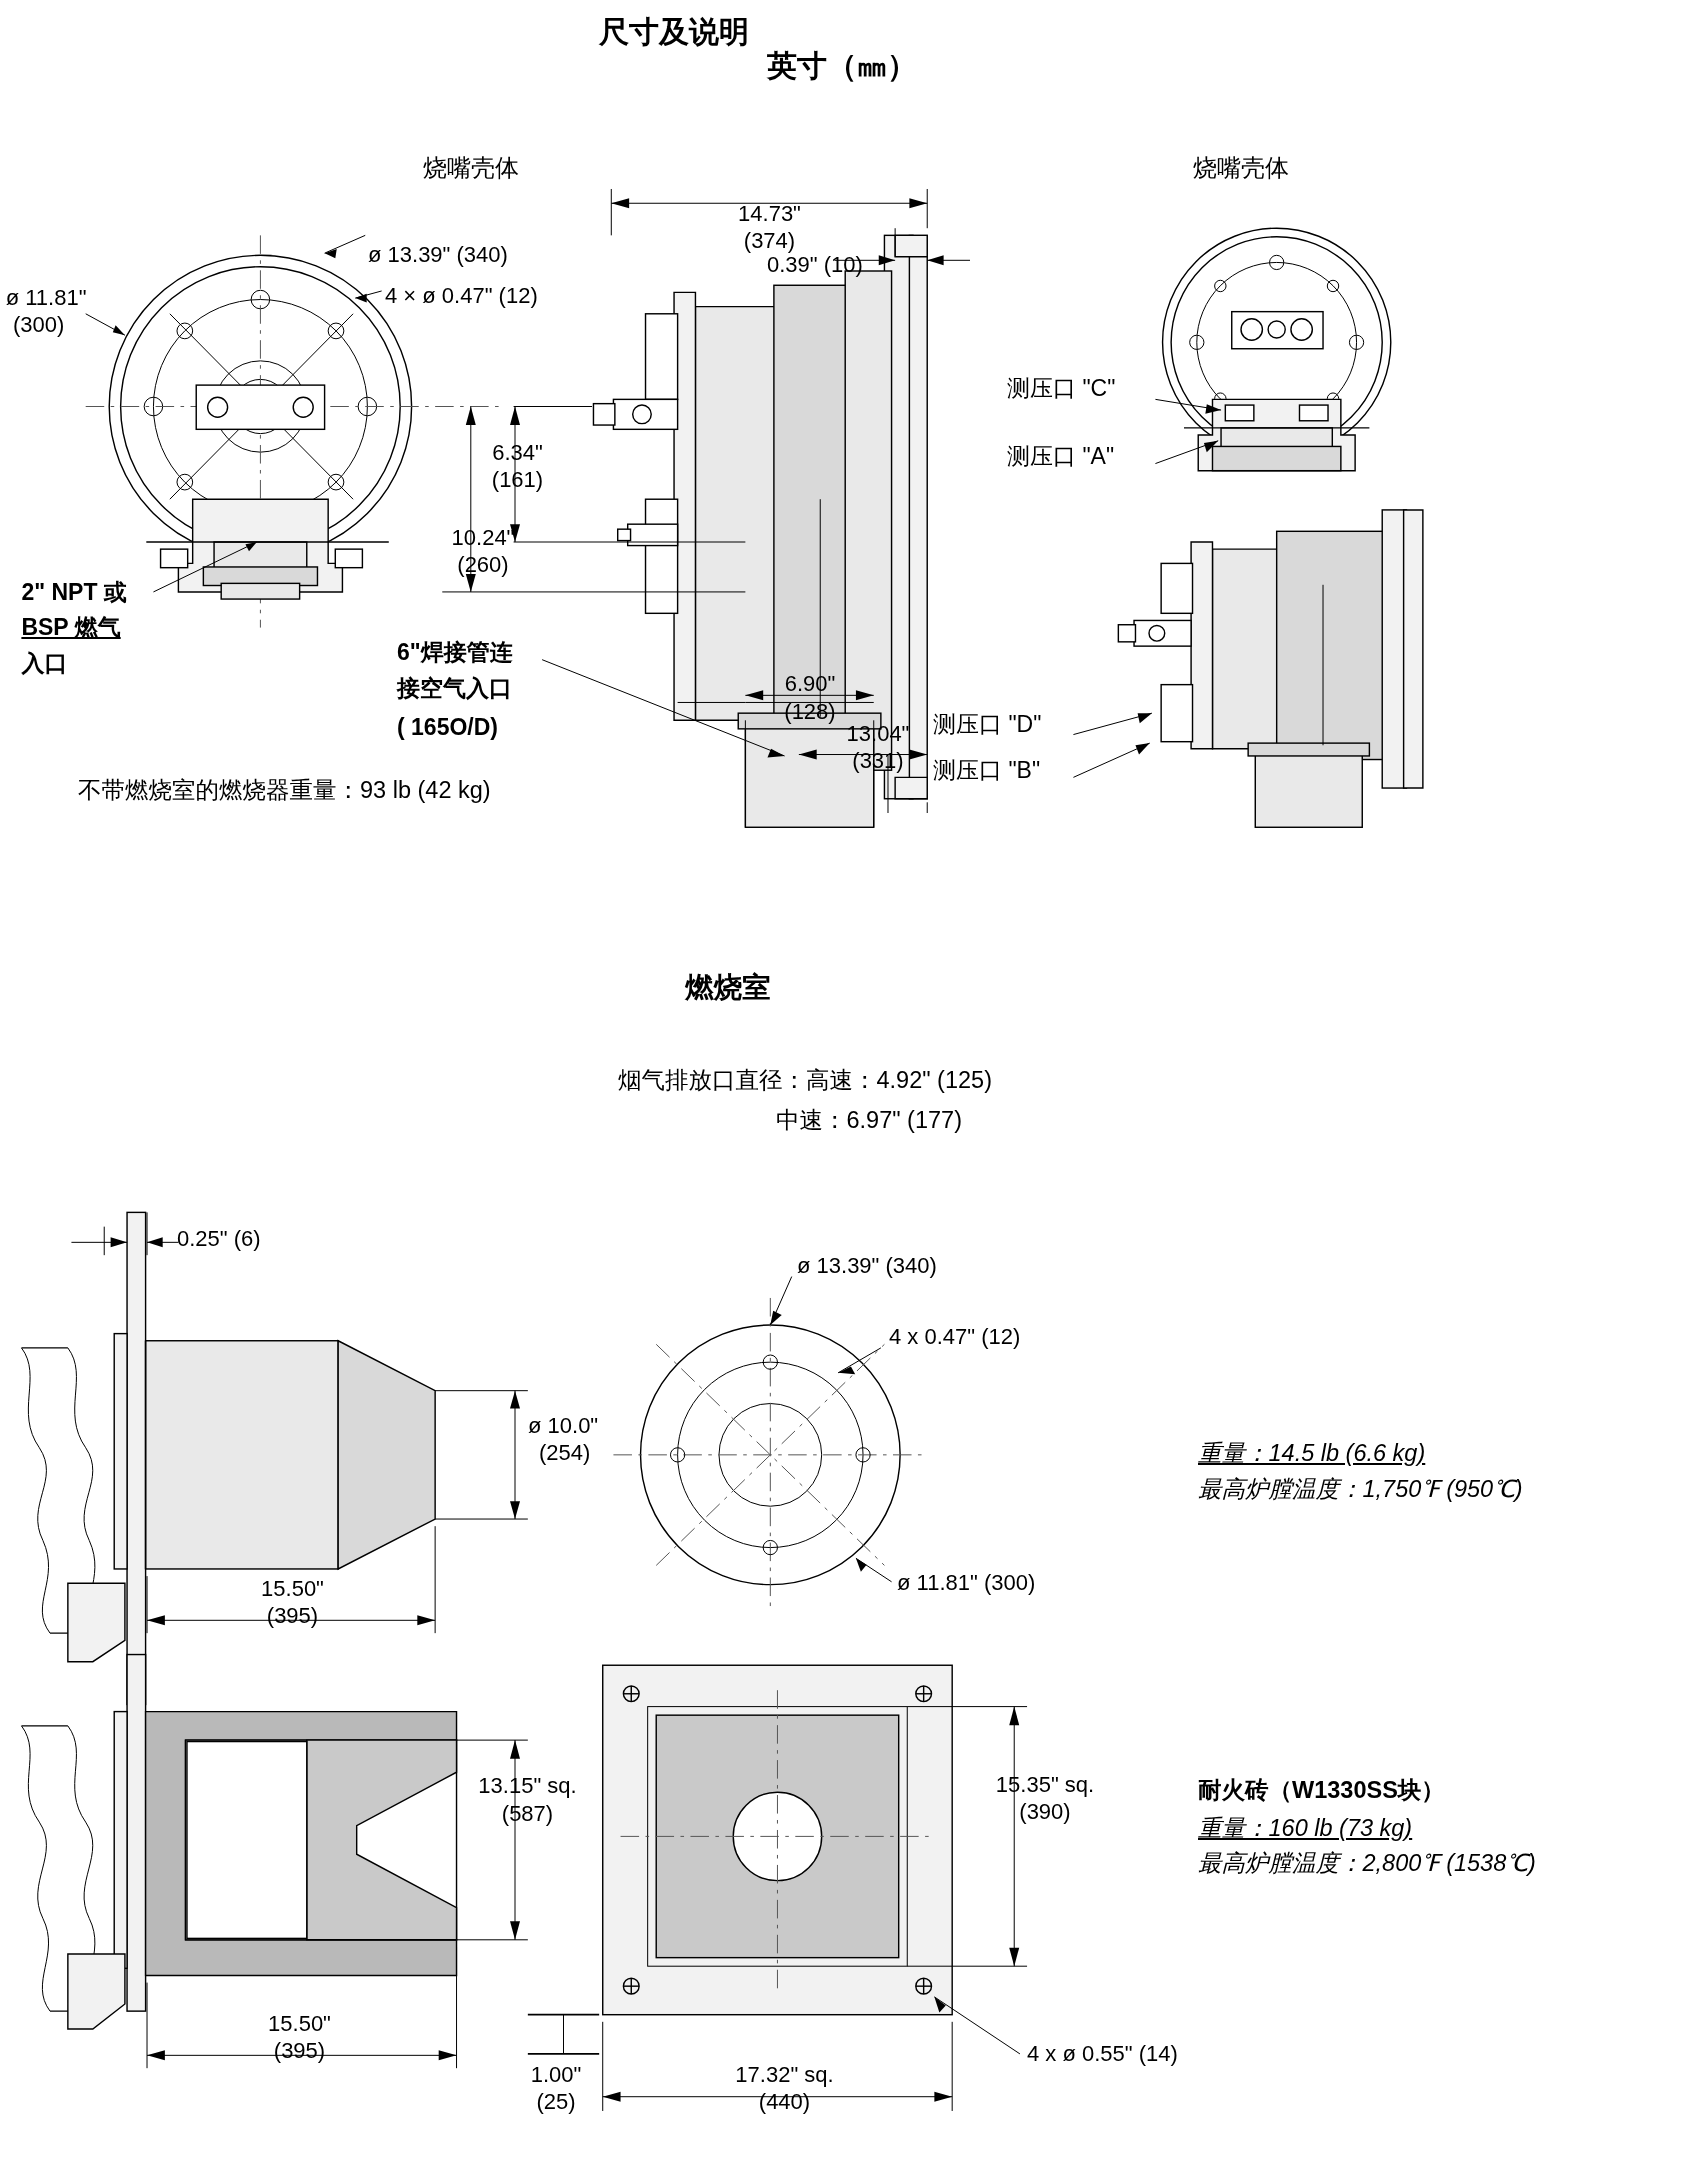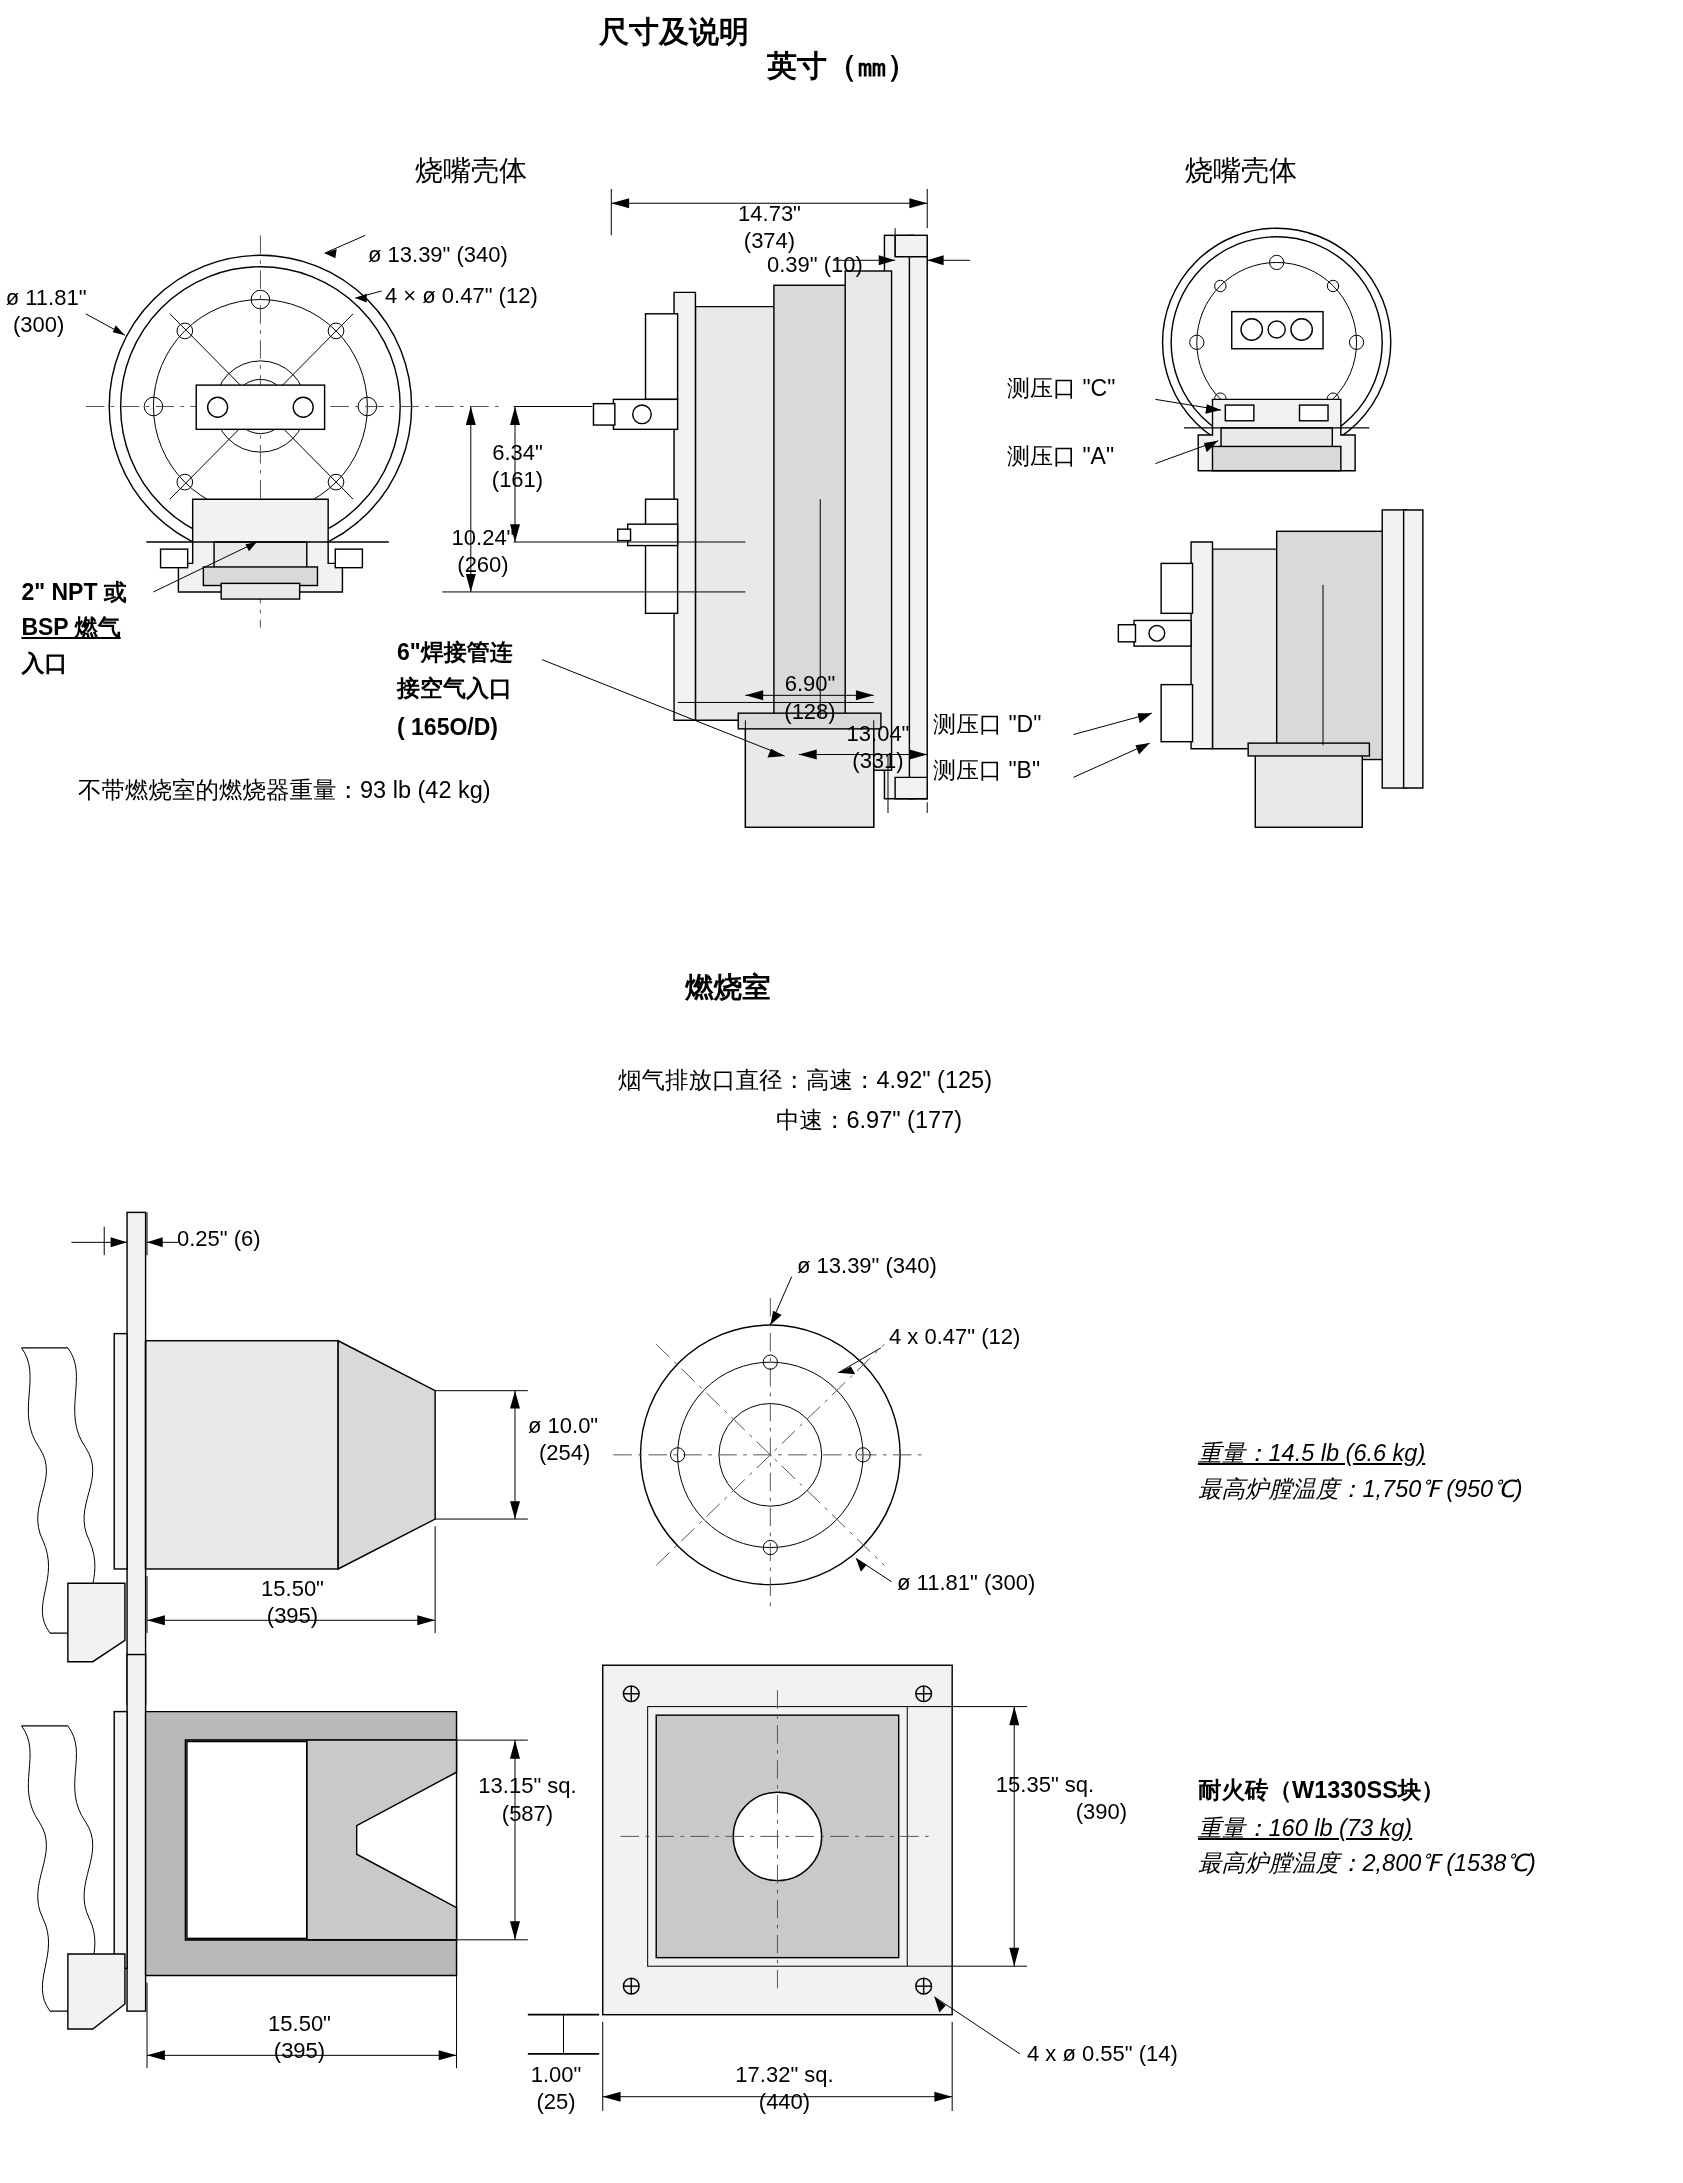--- a/index.html
+++ b/index.html
@@ -7,21 +7,21 @@
     font-family:"Liberation Sans", sans-serif;
     color:#000;
     width:1684px;
     height:2183px;
     position:relative;
     overflow:hidden;
   }
   .sheet{position:relative;width:1684px;height:2183px;}
   .t{position:absolute;white-space:pre;line-height:1.25;}
   .title{font-size:30px;font-weight:bold;text-align:center;}
-  .hdr{font-size:28px;}
+  .hdr{font-size:24px;}
   .dim{font-size:22px;}
   .lbl{font-size:23px;}
   .note{font-size:23.5px;}
   .ital{font-style:italic;}
   .bold{font-weight:bold;}
   .underline{text-decoration:underline;}
   .ctr{text-align:center;}
   svg{position:absolute;left:0;top:0;overflow:visible;}
   .ln{stroke:#000;fill:none;stroke-width:2;}
   .lnT{stroke:#000;fill:none;stroke-width:1.4;}
@@ -395,21 +395,21 @@
   <div class="t dim ctr" style="left:221px;top:1602px;width:143px;">(395)</div>
 
   <div class="t dim" style="left:797px;top:1252px;">ø 13.39" (340)</div>
   <div class="t dim" style="left:889px;top:1323px;">4 x 0.47" (12)</div>
   <div class="t dim" style="left:897px;top:1569px;">ø 11.81" (300)</div>
 
   <div class="t dim ctr" style="left:449px;top:1772px;width:157px;">13.15" sq.</div>
   <div class="t dim ctr" style="left:449px;top:1800px;width:157px;">(587)</div>
 
   <div class="t dim ctr" style="left:963px;top:1771px;width:164px;">15.35" sq.</div>
-  <div class="t dim ctr" style="left:963px;top:1798px;width:164px;text-align:right;">(390)</div>
+  <div class="t dim ctr" style="left:963px;top:1798px;width:164px;">(390)</div>
 
   <div class="t dim ctr" style="left:228px;top:2010px;width:143px;">15.50"</div>
   <div class="t dim ctr" style="left:228px;top:2037px;width:143px;">(395)</div>
 
   <div class="t dim ctr" style="left:499px;top:2061px;width:114px;">1.00"</div>
   <div class="t dim ctr" style="left:499px;top:2088px;width:114px;">(25)</div>
 
   <div class="t dim ctr" style="left:699px;top:2061px;width:171px;">17.32" sq.</div>
   <div class="t dim ctr" style="left:699px;top:2088px;width:171px;">(440)</div>
 

